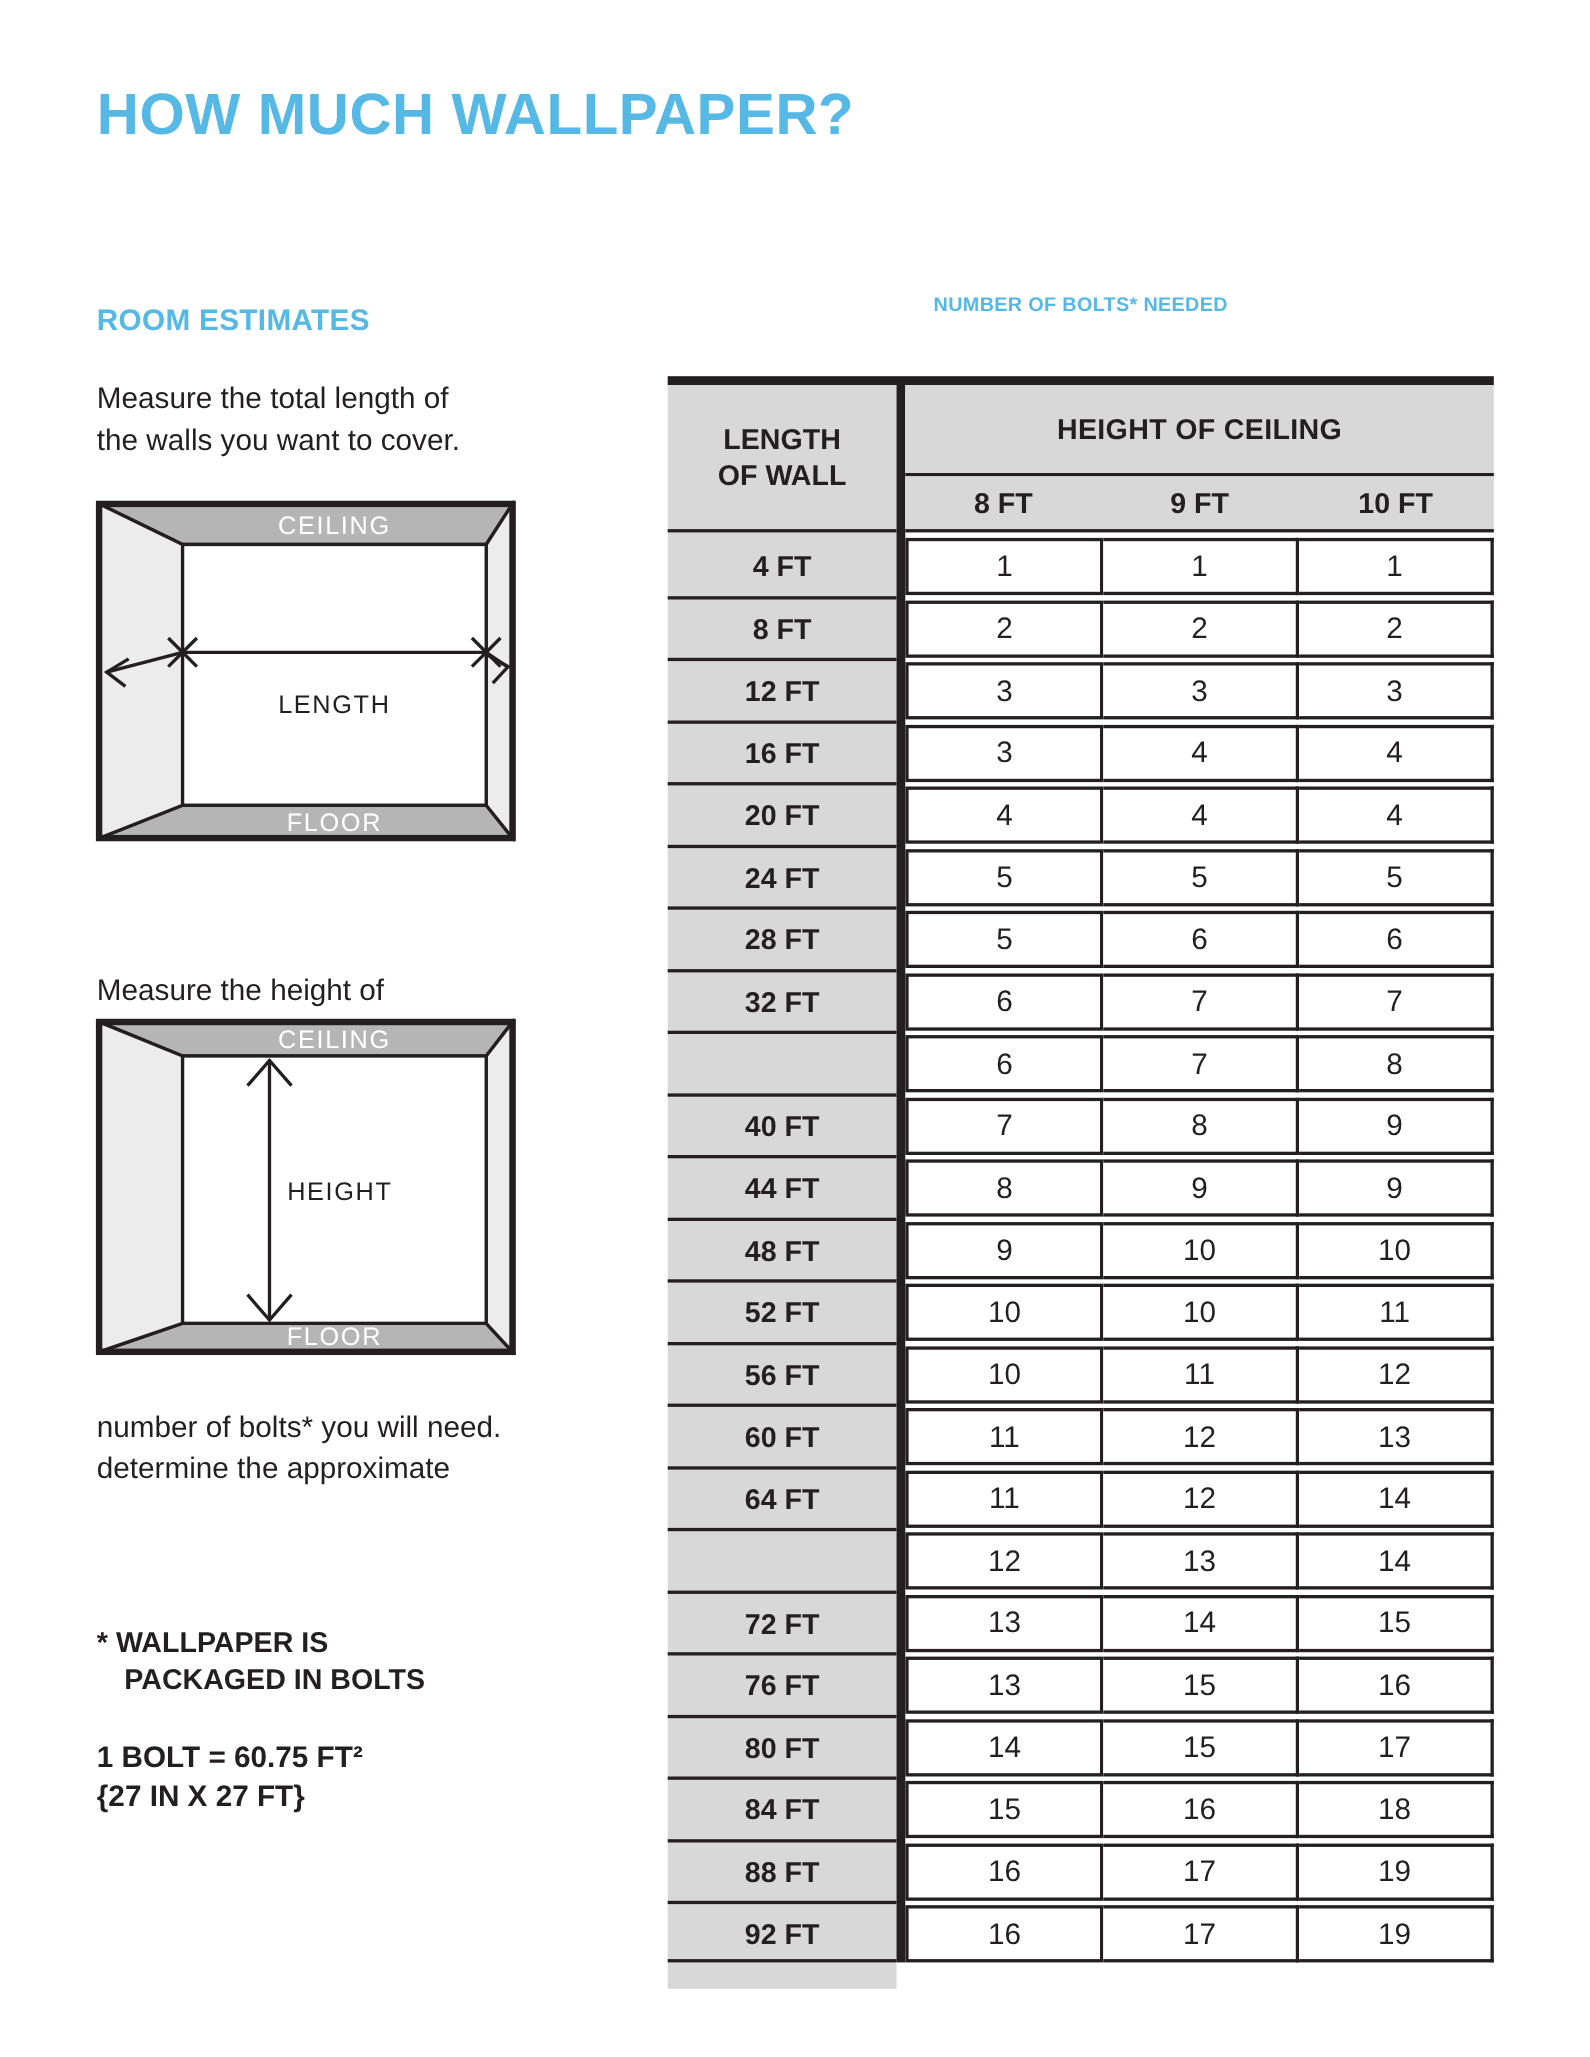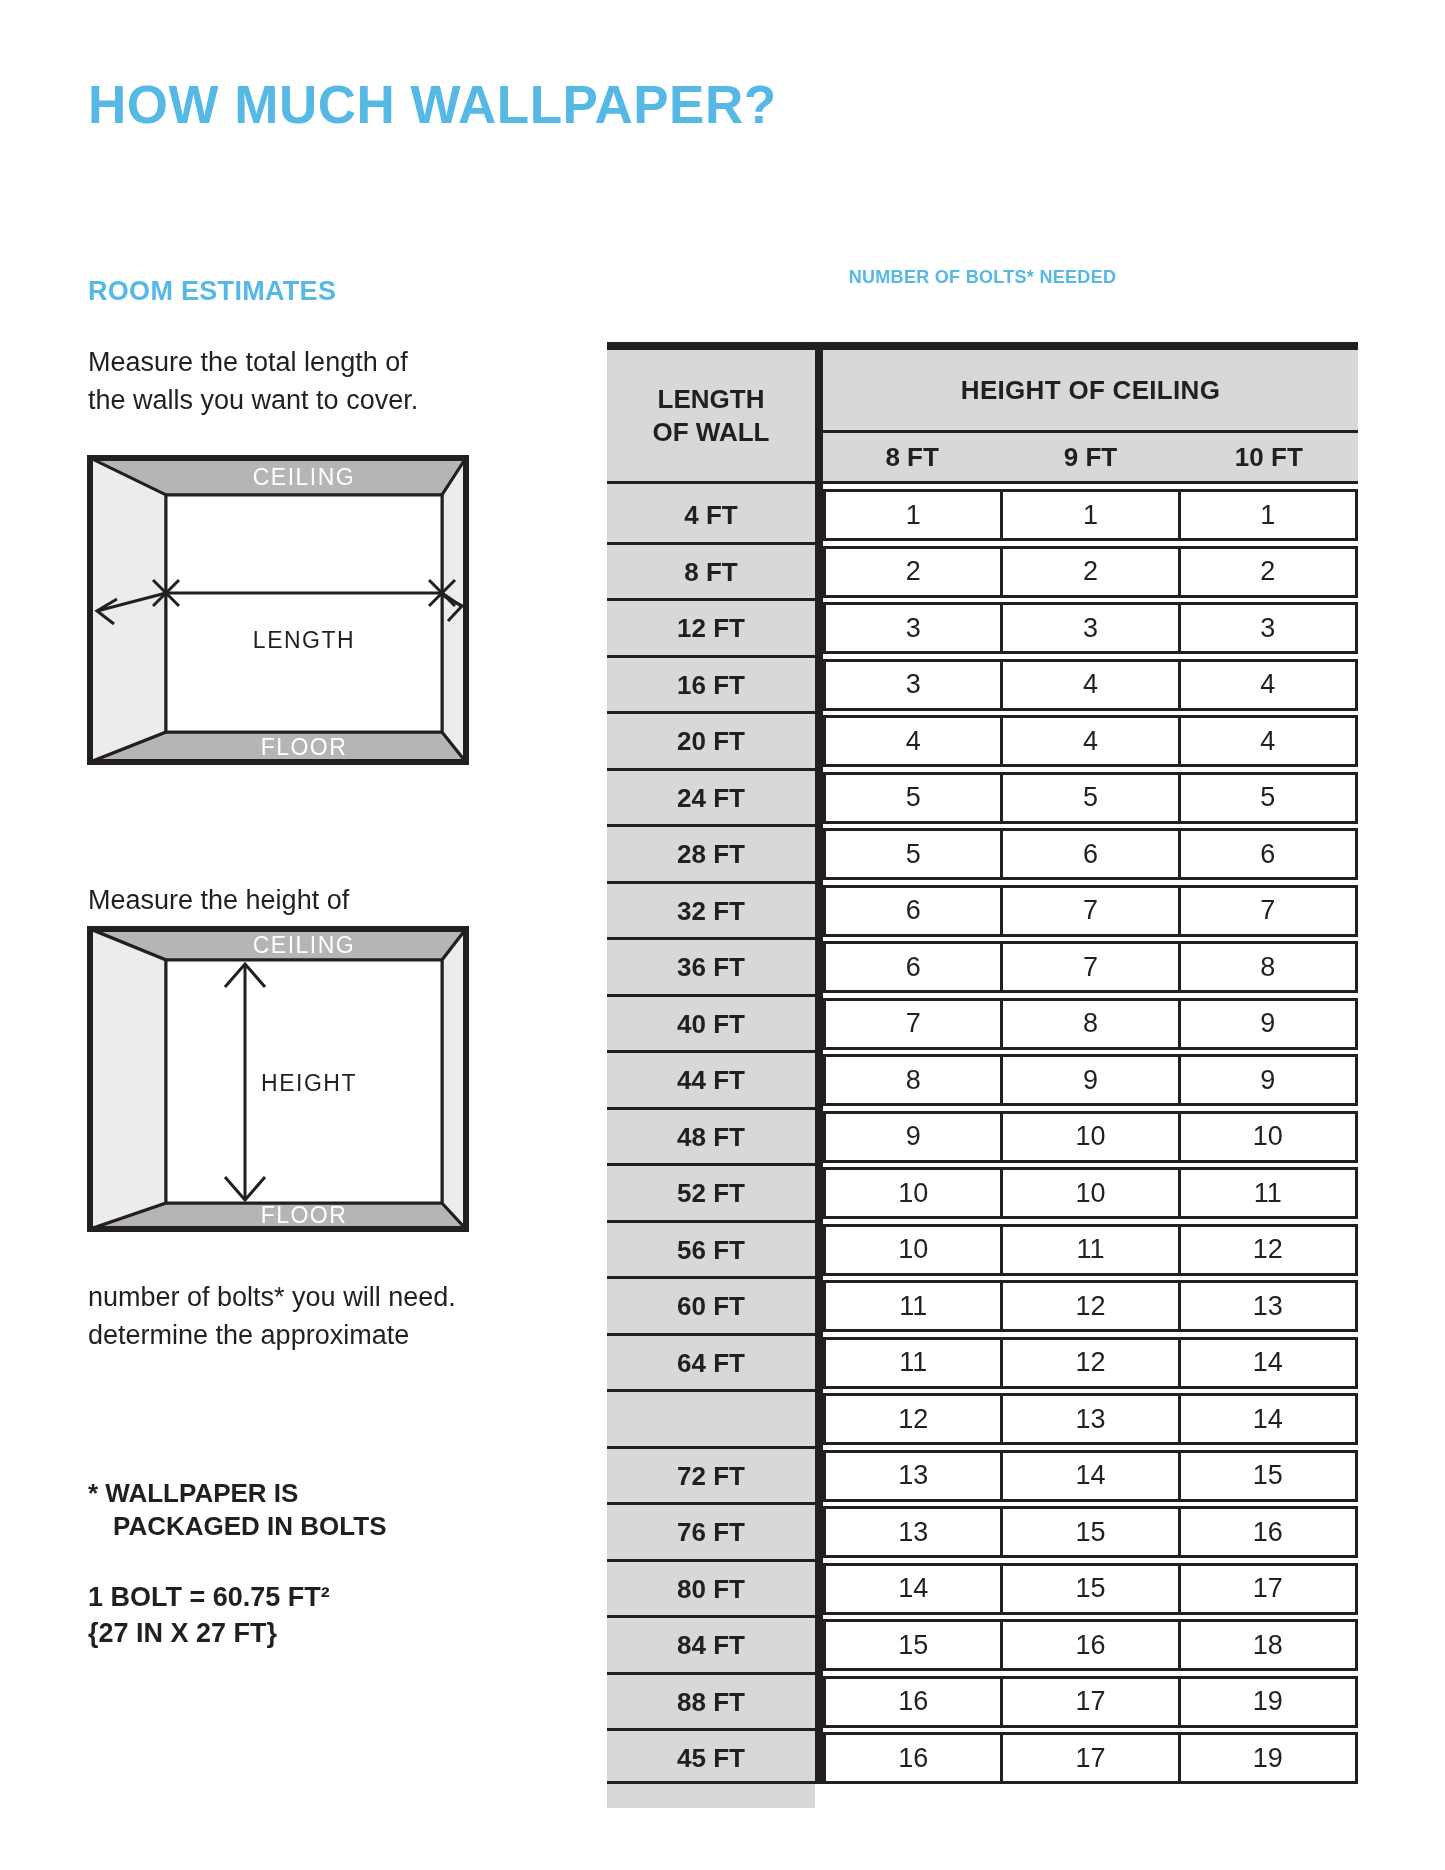--- a/index.html
+++ b/index.html
@@ -138,21 +138,20 @@
       <div class="row-label" style="top: 308.5px;">16 FT</div>
       <div class="row-sep" style="top: 304.75px;"></div>
       <div class="row-label" style="top: 365px;">20 FT</div>
       <div class="row-sep" style="top: 361.25px;"></div>
       <div class="row-label" style="top: 421.5px;">24 FT</div>
       <div class="row-sep" style="top: 417.75px;"></div>
       <div class="row-label" style="top: 478px;">28 FT</div>
       <div class="row-sep" style="top: 474.25px;"></div>
       <div class="row-label" style="top: 534.5px;">32 FT</div>
       <div class="row-sep" style="top: 530.75px;"></div>
-      <div class="row-label" style="top: 591px;">36 FT</div>
       <div class="row-sep" style="top: 587.25px;"></div>
       <div class="row-label" style="top: 647.5px;">40 FT</div>
       <div class="row-sep" style="top: 643.75px;"></div>
       <div class="row-label" style="top: 704px;">44 FT</div>
       <div class="row-sep" style="top: 700.25px;"></div>
       <div class="row-label" style="top: 760.5px;">48 FT</div>
       <div class="row-sep" style="top: 756.75px;"></div>
       <div class="row-label" style="top: 817px;">52 FT</div>
       <div class="row-sep" style="top: 813.25px;"></div>
       <div class="row-label" style="top: 873.5px;">56 FT</div>
@@ -165,21 +164,21 @@
       <div class="row-label" style="top: 1099.5px;">72 FT</div>
       <div class="row-sep" style="top: 1095.75px;"></div>
       <div class="row-label" style="top: 1156px;">76 FT</div>
       <div class="row-sep" style="top: 1152.25px;"></div>
       <div class="row-label" style="top: 1212.5px;">80 FT</div>
       <div class="row-sep" style="top: 1208.75px;"></div>
       <div class="row-label" style="top: 1269px;">84 FT</div>
       <div class="row-sep" style="top: 1265.25px;"></div>
       <div class="row-label" style="top: 1325.5px;">88 FT</div>
       <div class="row-sep" style="top: 1321.75px;"></div>
-      <div class="row-label" style="top: 1382px;">45 FT</div>
+      <div class="row-label" style="top: 1382px;">92 FT</div>
       <div class="row-sep" style="top: 1378.25px;"></div>
       <div class="row-sep" style="top: 1431px;"></div>
     </div>
 
   <div class="divider"></div>
 
   <div class="group-header">HEIGHT OF CEILING</div>
 
   <div class="subheader">
     <div class="col-h">8 FT</div>

